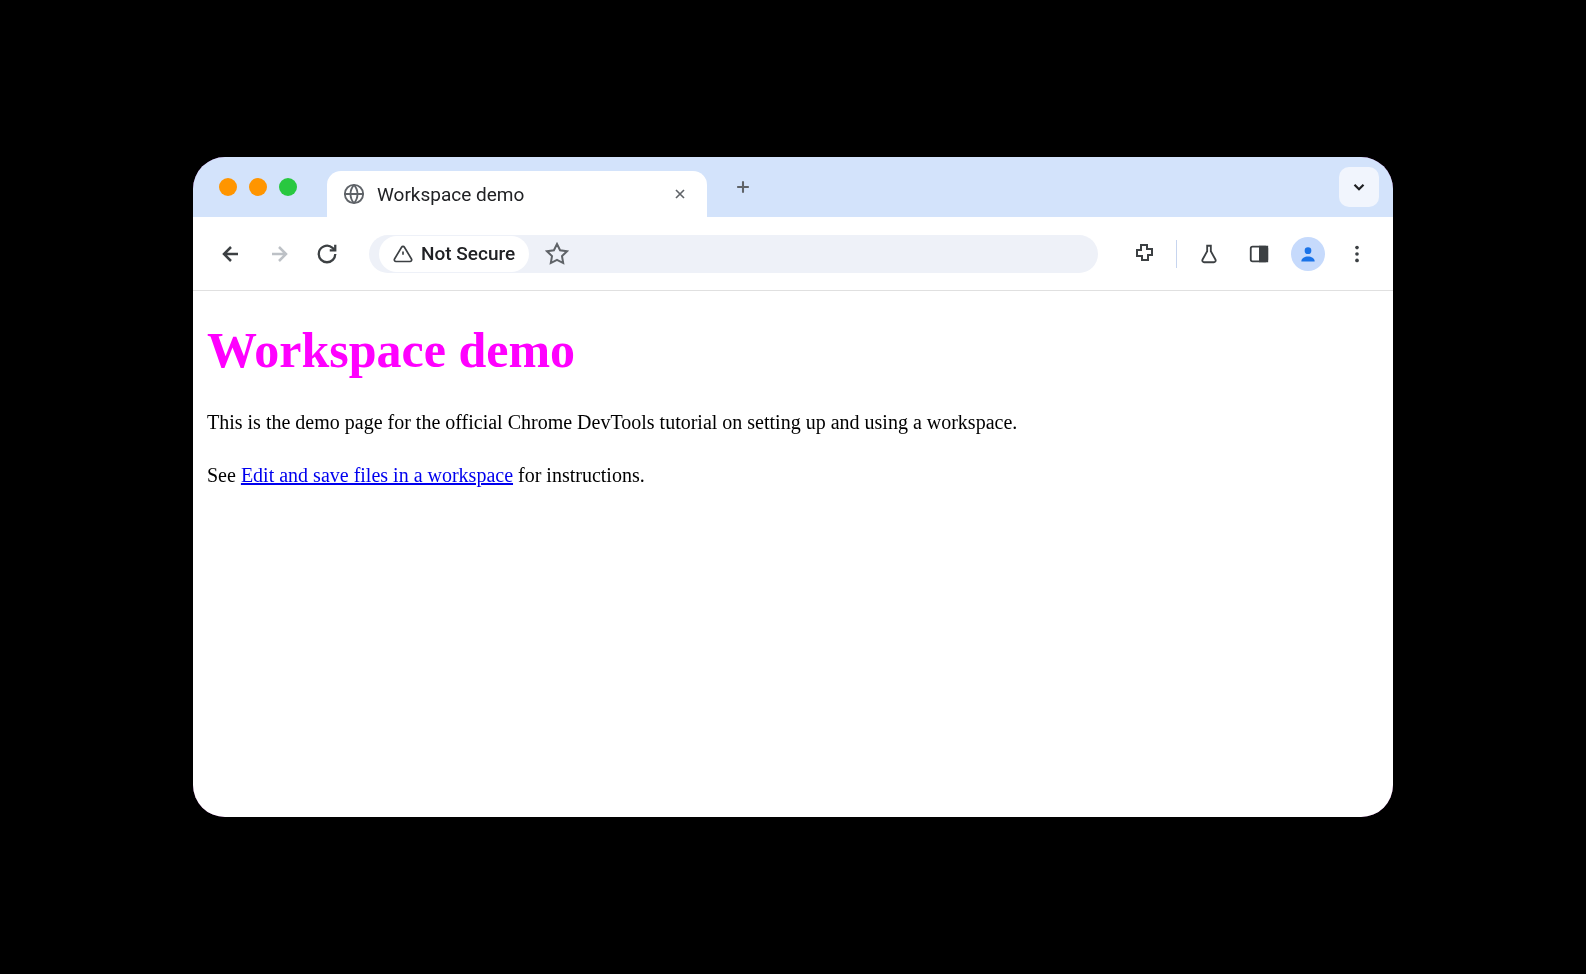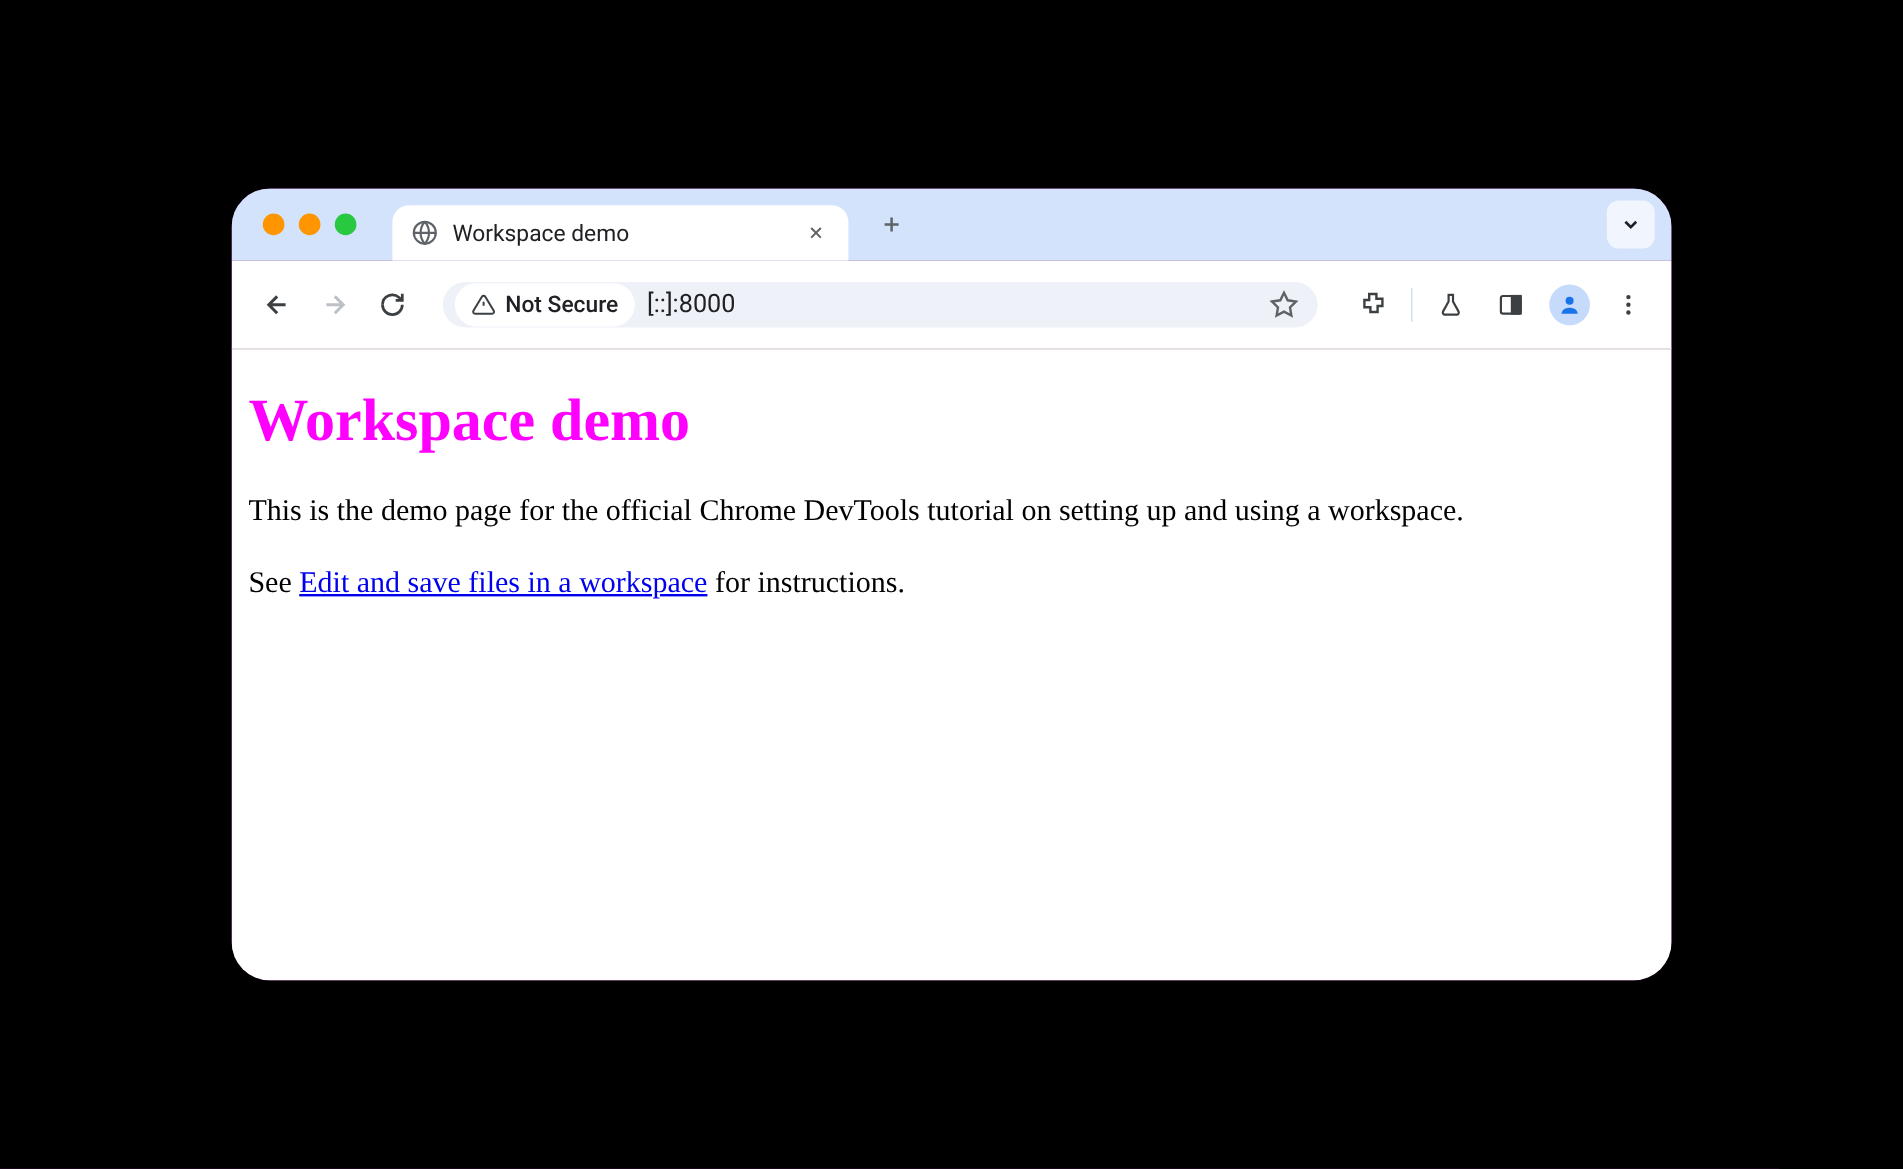--- a/index.html
+++ b/index.html
@@ -204,21 +204,21 @@
     }
     .content h1 {
       font-family: Georgia, "Times New Roman", serif;
       font-size: 50px;
       font-weight: bold;
       color: #ff00ff;
       margin-bottom: 30px;
     }
     .content p {
       font-family: Georgia, "Times New Roman", serif;
-      font-size: 25px;
+      font-size: 20px;
       color: #000;
       margin-bottom: 26px;
       line-height: 1.35;
     }
     .content a {
       color: #0000ee;
     }
     svg { display: block; }
   </style>
 </head>
@@ -286,21 +286,20 @@
       <div class="security-chip">
         <span>
           <svg width="20" height="20" viewBox="0 0 24 24" fill="none" stroke="#3c4043" stroke-width="2">
             <path d="M10.29 3.86 1.82 18a2 2 0 0 0 1.71 3h16.94a2 2 0 0 0 1.71-3L13.71 3.86a2 2 0 0 0-3.42 0z"></path>
             <line x1="12" y1="9" x2="12" y2="13"></line>
             <line x1="12" y1="17" x2="12.01" y2="17"></line>
           </svg>
         </span>
         <span>Not Secure</span>
       </div>
-      <span class="url-text">[::]:8000</span>
       <div class="star-btn">
         <svg width="24" height="24" viewBox="0 0 24 24" fill="none" stroke="#5f6368" stroke-width="2">
           <polygon points="12 2 15.09 8.26 22 9.27 17 14.14 18.18 21.02 12 17.77 5.82 21.02 7 14.14 2 9.27 8.91 8.26 12 2"></polygon>
         </svg>
       </div>
     </div>
 
     <div class="toolbar-trailing">
       <div class="toolbar-icon">
         <svg width="24" height="24" viewBox="0 0 24 24" fill="none" stroke="currentColor" stroke-width="2">

